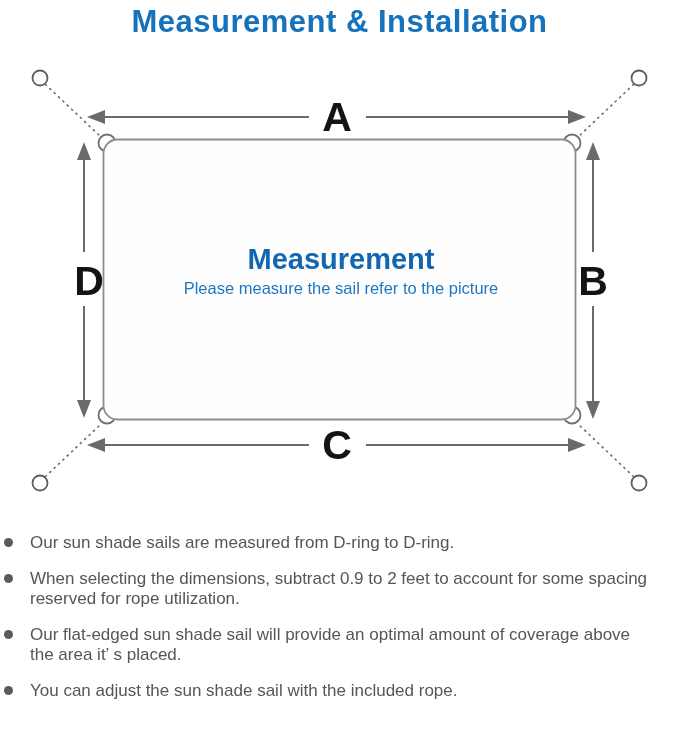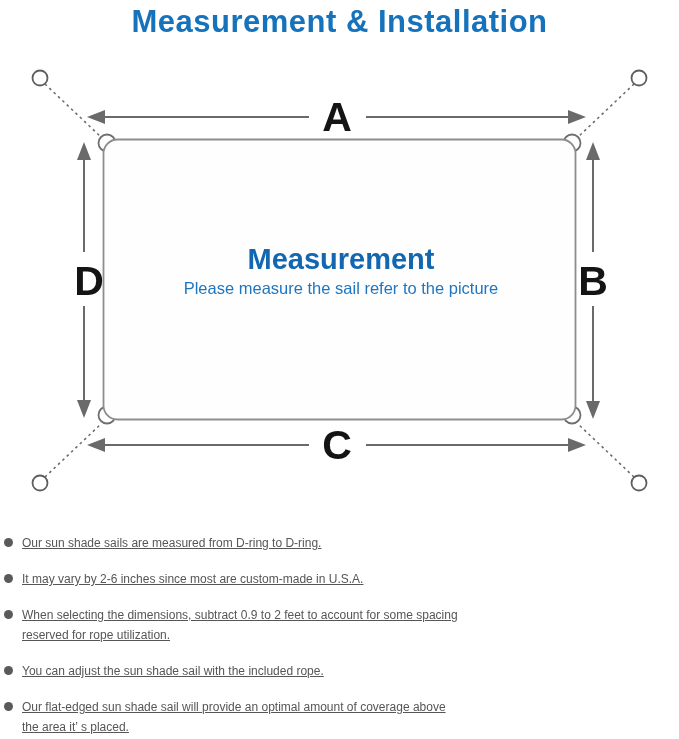--- a/index.html
+++ b/index.html
@@ -48,26 +48,25 @@
     position: absolute;
     left: 0;
     top: 533px;
     width: 679px;
     margin: 0;
     padding: 0;
     list-style: none;
   }
   .notes li {
     position: relative;
-    padding-left: 22px;
+    padding-left: 30px;
     margin-bottom: 16px;
-    font-size: 12px;
+    font-size: 17px;
     line-height: 20px;
     color: #565656;
-    text-decoration: underline;
   }
   .notes .dot {
     position: absolute;
     left: 4px;
     top: 5px;
     width: 9px;
     height: 9px;
     border-radius: 50%;
     background: #5a5a5a;
   }
@@ -154,21 +153,20 @@
       <circle cx="40" cy="483" r="7.5"></circle>
       <circle cx="639" cy="483" r="7.5"></circle>
     </g>
 
     <text class="center-heading" x="341" y="269" text-anchor="middle">Measurement</text>
     <text class="center-subheading" x="341" y="294" text-anchor="middle">Please measure the sail refer to the picture</text>
   </svg>
 
   <ul class="notes" id="notes">
       <li><span class="dot"></span><span class="txt">Our sun shade sails are measured from D-ring to D-ring.</span></li>
-      <li><span class="dot"></span><span class="txt">It may vary by 2-6 inches since most are custom-made in U.S.A.</span></li>
       <li><span class="dot"></span><span class="txt">When selecting the dimensions, subtract 0.9 to 2 feet to account for some spacing
 reserved for rope utilization.</span></li>
-      <li><span class="dot"></span><span class="txt">You can adjust the sun shade sail with the included rope.</span></li>
       <li><span class="dot"></span><span class="txt">Our flat-edged sun shade sail will provide an optimal amount of coverage above
 the area it’ s placed.</span></li>
+      <li><span class="dot"></span><span class="txt">You can adjust the sun shade sail with the included rope.</span></li>
     </ul>
 
 </div>
 
 </body></html>

